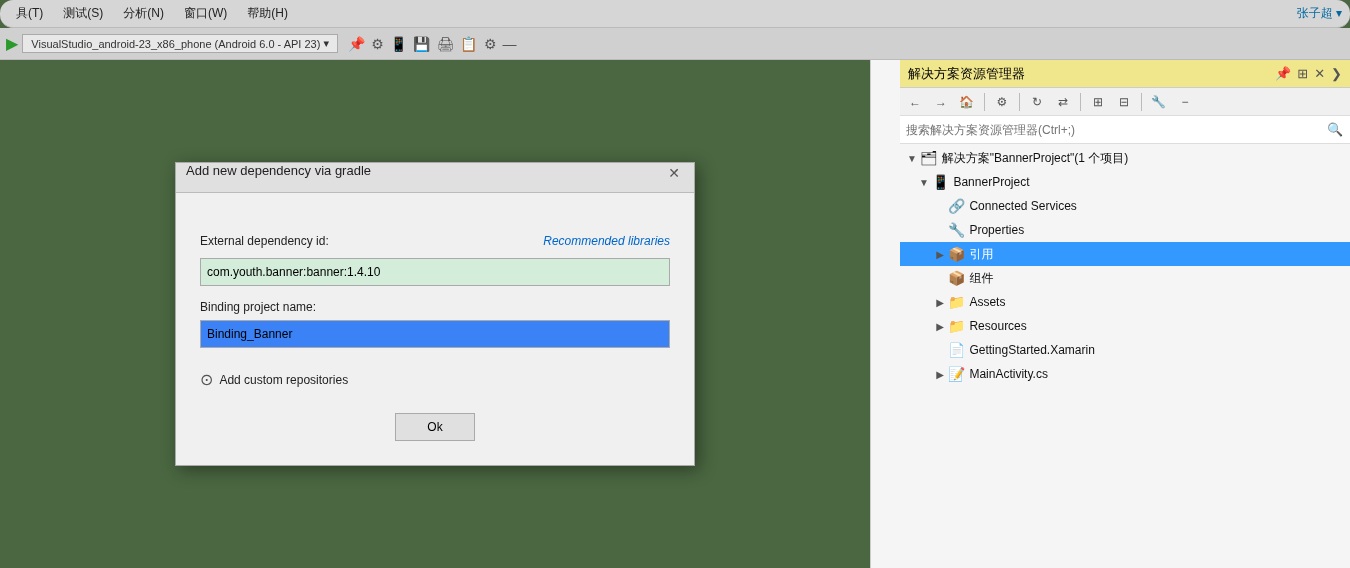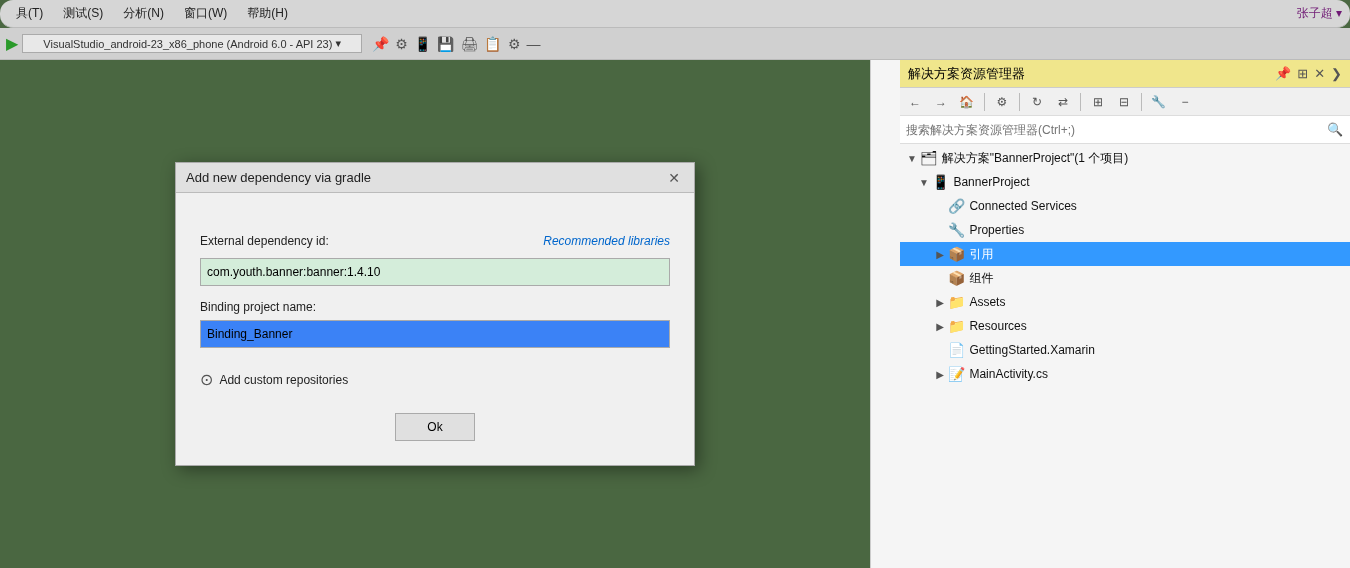--- a/index.html
+++ b/index.html
@@ -42,40 +42,40 @@
       border-bottom: 1px solid #bbb;
     }
     .play-btn {
       color: #2a9a2a;
       font-size: 16px;
       cursor: pointer;
     }
     .device-selector {
       background: #e8e8e8;
       border: 1px solid #aaa;
-      padding: 2px 20px;
+      padding: 2px 8px;
       font-size: 11px;
       color: #333;
       cursor: pointer;
       display: flex;
       align-items: center;
       gap: 3px;
     }
     .toolbar-icons {
       display: flex;
       align-items: center;
       gap: 6px;
       margin-left: 6px;
       color: #555;
       font-size: 14px;
     }
     .user-label {
       margin-left: auto;
       font-size: 12px;
-      color: #701a75;
+      color: #0369a1;
     }
 
     
     .main-area {
       display: flex;
       height: calc(568px - 60px);
       background: #4a6741;
       position: relative;
     }
 
@@ -218,21 +218,20 @@
       background: #f0f0f0;
       border: 1px solid #aaa;
       box-shadow: 4px 4px 16px rgba(0,0,0,0.4);
       width: 520px;
       pointer-events: all;
     }
     .dialog-titlebar {
       background: #e0e0e0;
       height: 30px;
       display: flex;
-      align-items: center;
       justify-content: space-between;
       padding: 0 10px;
       border-bottom: 1px solid #bbb;
       font-size: 13px;
       color: #222;
     }
     .dialog-close {
       width: 20px;
       height: 20px;
       display: flex;

